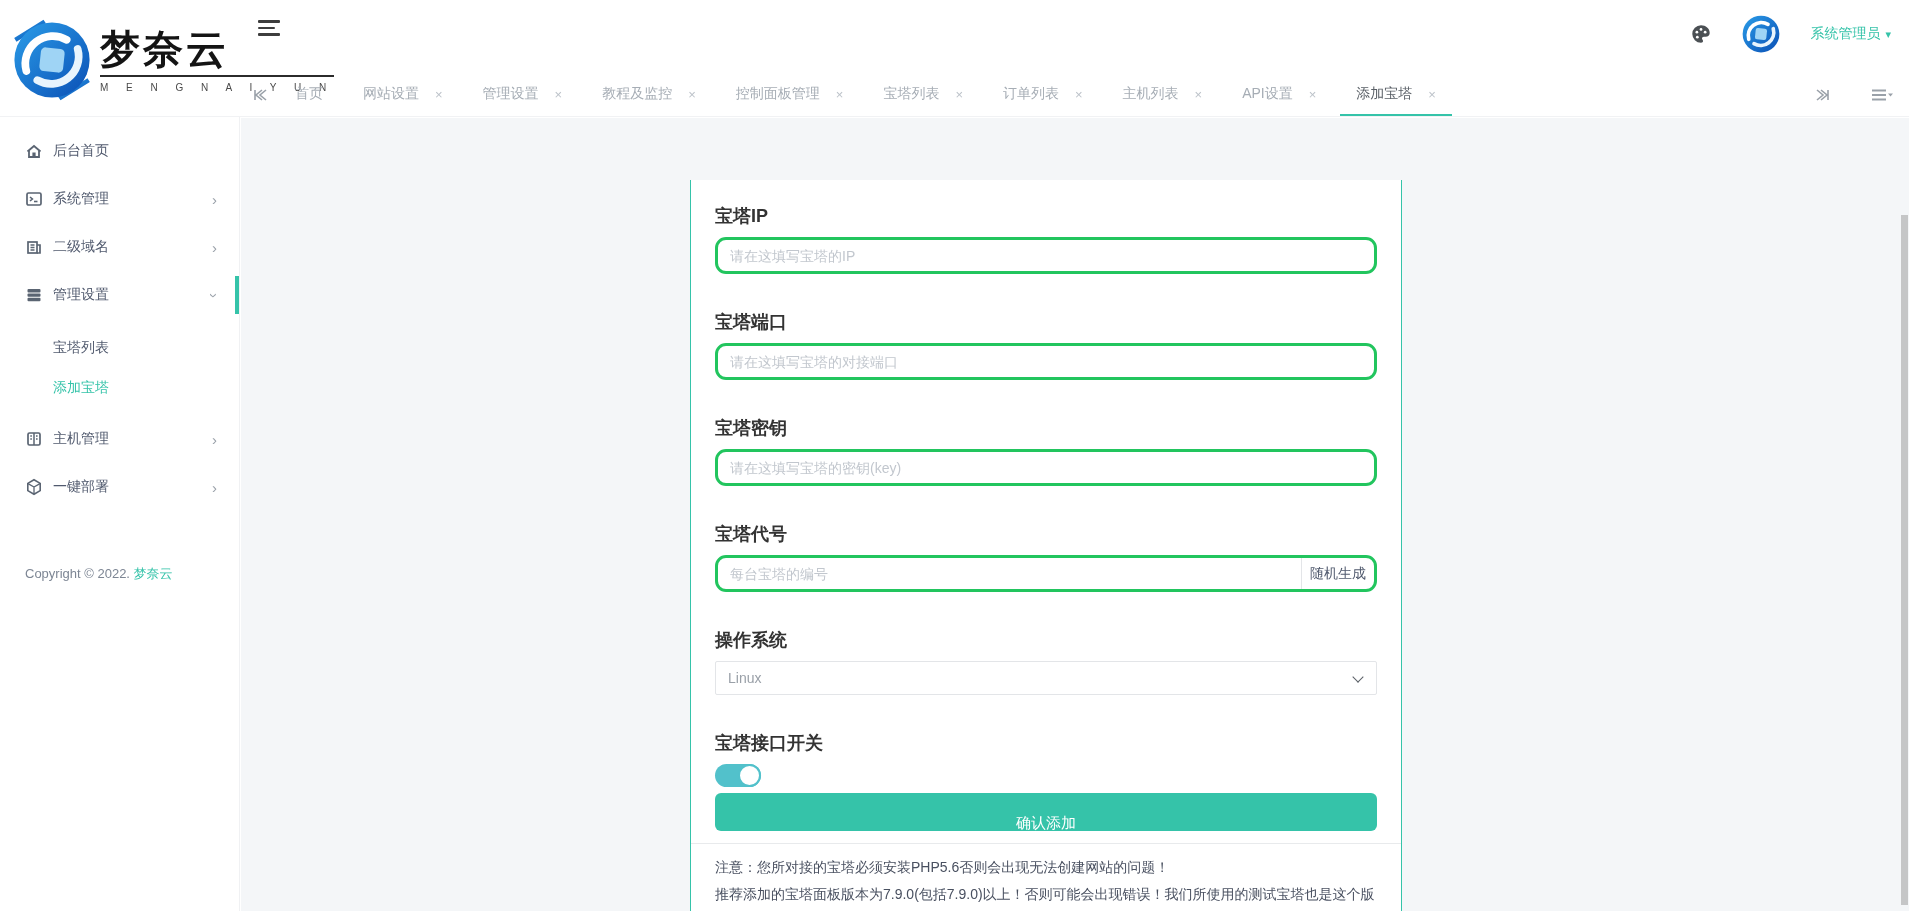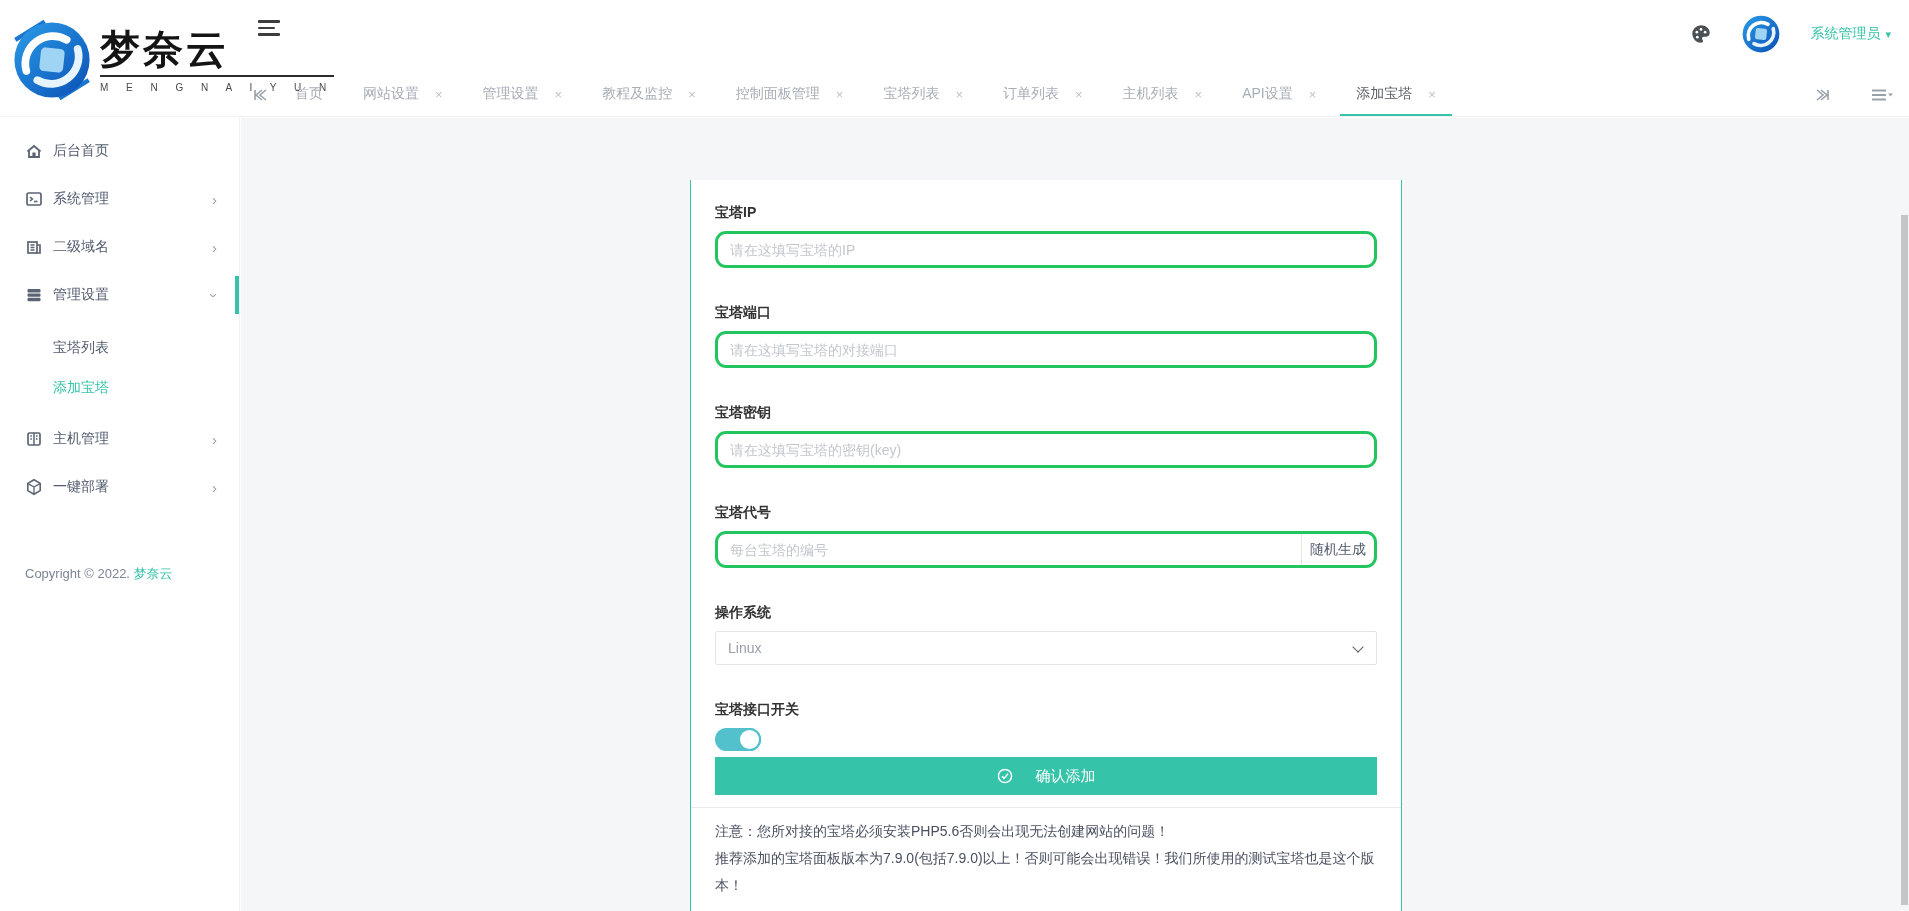--- a/index.html
+++ b/index.html
@@ -56,41 +56,41 @@
 
   
   .content { position:absolute; left:241px; top:118px; right:0; bottom:0; background:#f4f6f8; }
   .panel { width:712px; margin:62px 0 0 449px; }
   .panel-head { height:44px; line-height:44px; background:#35c3a9; border-radius:2px 2px 0 0;
                 color:#fff; font-size:16px; font-weight:bold; padding:0 24px; }
   .panel-head .tlink { color:#e9c046; cursor:pointer; }
   .panel-body { background:#fff; border:1px solid #35c3a9; border-top:none; padding:24px 24px 0; }
 
   .fg { margin-bottom:36px; }
-  .fg > label { display:block; font-size:14px; font-weight:bold; color:#333; margin-bottom:9px; }
+  .fg > label { display:block; font-size:18px; font-weight:bold; color:#333; margin-bottom:9px; }
   .igroup { display:flex; height:37px; border:3px solid #22c55e; border-radius:11px; background:#fff; }
   .igroup input { flex:1; border:none; outline:none; padding:0 12px; font-size:14px; color:#515a6e;
                   font-family:inherit; background:transparent; }
   .igroup input::placeholder { color:#c2c7ce; }
   .addon { display:flex; align-items:center; padding:0 8px; border-left:1px solid #e3e5e8;
            font-size:14px; color:#515a6e; cursor:pointer; white-space:nowrap; }
   .selwrap { position:relative; height:34px; border:1px solid #e3e5e8; border-radius:2px; background:#fff; }
   .selwrap select { appearance:none; -webkit-appearance:none; width:100%; height:100%; border:none;
                     outline:none; background:transparent; padding:0 12px; font-size:14px; color:#9aa0a8;
                     font-family:inherit; cursor:pointer; }
   .sel-caret { position:absolute; right:14px; top:11px; width:8px; height:8px;
                border-right:1.6px solid #5a5f66; border-bottom:1.6px solid #5a5f66;
                transform:rotate(45deg); pointer-events:none; }
   .fg-switch { margin-bottom:6px; }
   .switch { position:relative; width:46px; height:23px; border-radius:12px; background:#52c1cb; cursor:pointer; }
   .switch .knob { position:absolute; right:0; top:0; width:23px; height:23px; border-radius:50%;
                   background:#fff; border:2px solid #52c1cb; }
-  .submit-btn { width:100%; height:38px; background:#35c3a9; color:#fff; border:none; border-radius:0;
+  .submit-btn { width:100%; height:38px; background:#35c3a9; color:#fff; border:none; border-radius:6px;
                 font-size:15px; font-family:inherit; cursor:pointer;
-                display:flex; align-items:center; justify-content:center; gap:23px; }
+                display:flex; align-items:center; justify-content:center; gap:23px;flex-direction:column; }
   .panel-foot { margin:12px -24px 0; border-top:1px solid #e8eaec; padding:10px 24px 13px;
                 font-size:14px; color:#495060; line-height:27px; }
 
   
   .vthumb { position:absolute; right:1px; top:215px; width:7px; height:690px; background:#c5c6c7; cursor:pointer; }
 </style>
 </head>
 <body>
 
 <div class="app">

